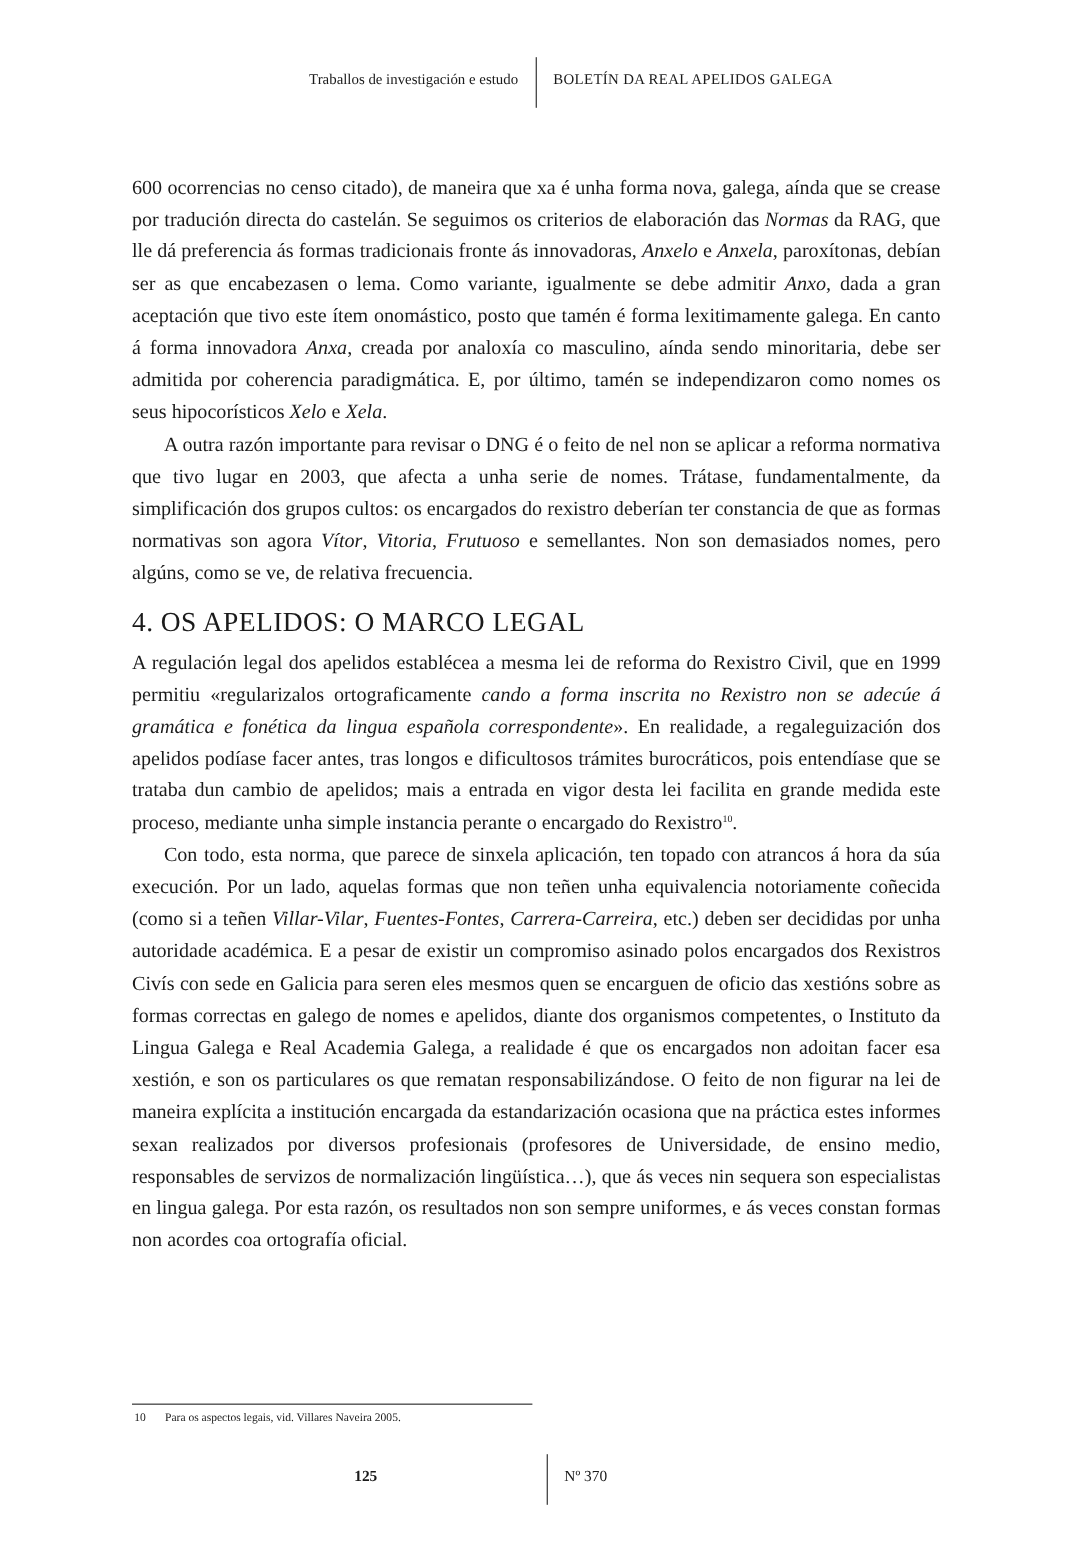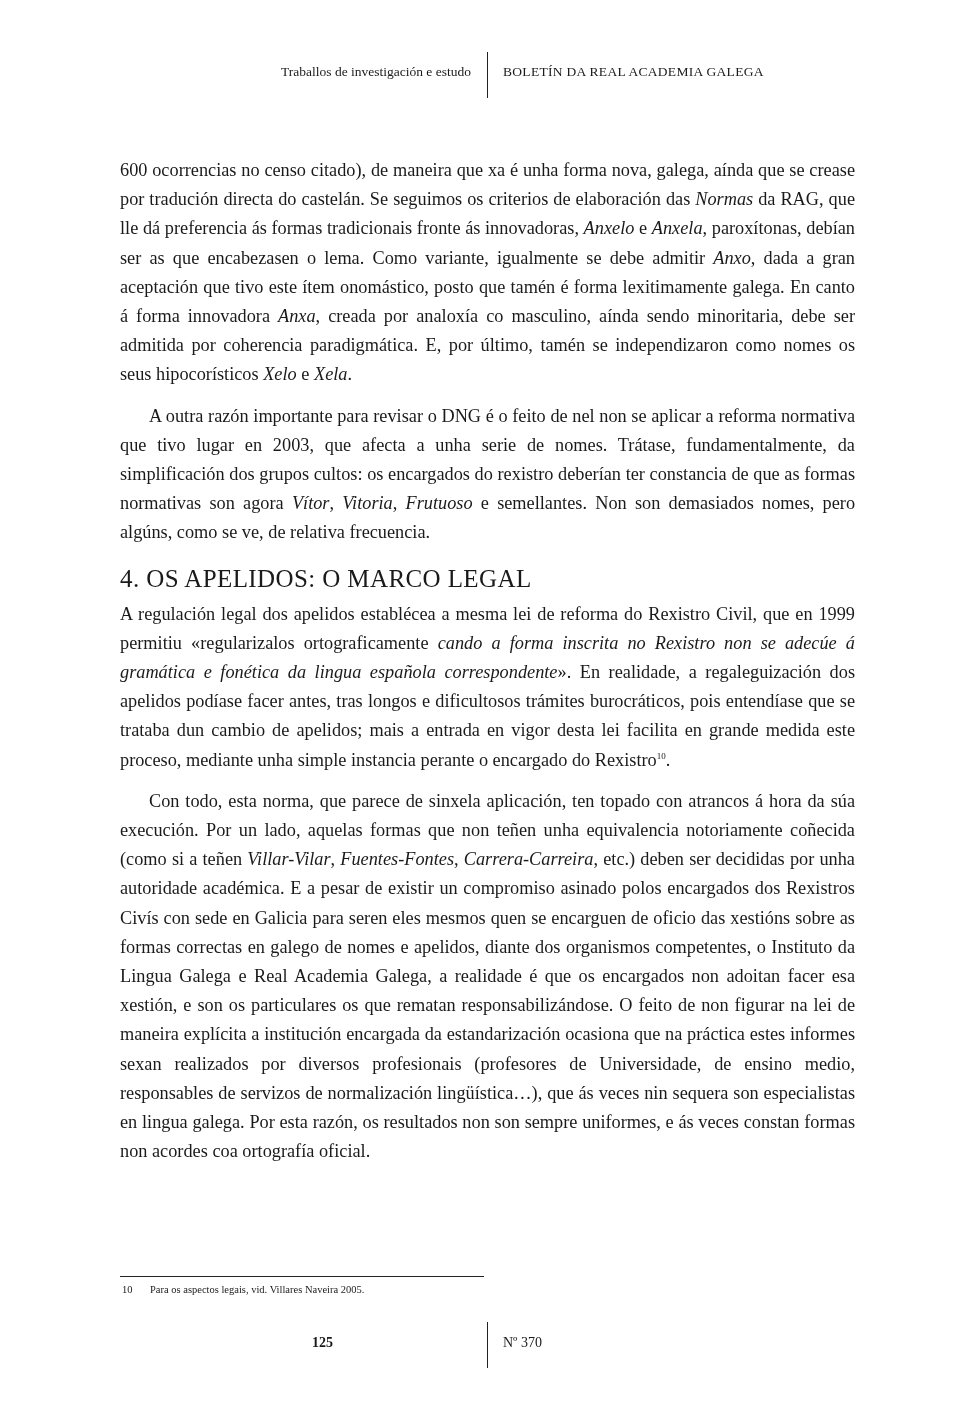--- a/index.html
+++ b/index.html
@@ -5,39 +5,39 @@
   html, body { margin: 0; padding: 0; background: #ffffff; }
   body { width: 975px; height: 1417px; position: relative; overflow: hidden;
          font-family: "Liberation Serif", "DejaVu Serif", serif; color: #1a1a1a; }
   .header { position: absolute; top: 52px; left: 0; width: 975px; height: 46px; }
   .header .left { position: absolute; right: 504px; top: 12px; font-size: 13.5px; white-space: nowrap; }
   .header .divider { position: absolute; left: 487px; top: 0; width: 1px; height: 46px; background: #222; }
   .header .right { position: absolute; left: 503px; top: 12px; font-size: 13.5px; letter-spacing: 0.3px; white-space: nowrap; }
   .body-text { position: absolute; left: 120px; width: 735px; top: 156px; font-size: 18.3px; line-height: 29.2px; text-align: justify; }
   .body-text p { margin: 0; }
   .body-text p.indent { text-indent: 29px; }
-  .body-text p + p { margin-top: 12px; }
+  .body-text p + p { margin-top: 0; }
   .body-text h2 { font-weight: normal; font-size: 25px; letter-spacing: 0.4px; margin: 18px 0 8px 0; line-height: 26px; }
   .body-text i { font-style: italic; }
   sup { font-size: 9px; vertical-align: 7px; line-height: 0; }
   .fn-rule { position: absolute; left: 120px; top: 1276px; width: 364px; height: 1px; background: #222; }
   .footnote { position: absolute; left: 122px; top: 1284px; font-size: 10.5px; white-space: nowrap; }
   .footnote .num { display: inline-block; width: 28px; }
-  .footer { position: absolute; top: 1322px; left: 0; width: 837px; height: 46px; }
+  .footer { position: absolute; top: 1322px; left: 10px; width: 837px; height: 46px; }
   .footer .page { position: absolute; right: 504px; top: 13px; font-size: 14px; font-weight: bold; }
   .footer .divider { position: absolute; left: 487px; top: 0; width: 1px; height: 46px; background: #222; }
   .footer .issue { position: absolute; left: 503px; top: 13px; font-size: 14px; }
 </style>
 </head>
 <body>
 
 <div class="header">
   <span class="left">Traballos de investigación e estudo</span>
   <span class="divider"></span>
-  <span class="right">BOLETÍN DA REAL ACADEMIA GALEGA</span>
+  <span class="right">BOLETÍN DA REAL APELIDOS GALEGA</span>
 </div>
 
 <div class="body-text">
   <p>600 ocorrencias no censo citado), de maneira que xa é unha forma nova, galega, aínda que se crease por tradución directa do castelán. Se seguimos os criterios de elaboración das <i>Normas</i> da RAG, que lle dá preferencia ás formas tradicionais fronte ás innovadoras, <i>Anxelo</i> e <i>Anxela</i>, paroxítonas, debían ser as que encabezasen o lema. Como variante, igualmente se debe admitir <i>Anxo</i>, dada a gran aceptación que tivo este ítem onomástico, posto que tamén é forma lexitimamente galega. En canto á forma innovadora <i>Anxa</i>, creada por analoxía co masculino, aínda sendo minoritaria, debe ser admitida por coherencia paradigmática. E, por último, tamén se independizaron como nomes os seus hipocorísticos <i>Xelo</i> e <i>Xela</i>.</p>
   <p class="indent">A outra razón importante para revisar o DNG é o feito de nel non se aplicar a reforma normativa que tivo lugar en 2003, que afecta a unha serie de nomes. Trátase, fundamentalmente, da simplificación dos grupos cultos: os encargados do rexistro deberían ter constancia de que as formas normativas son agora <i>Vítor</i>, <i>Vitoria</i>, <i>Frutuoso</i> e semellantes. Non son demasiados nomes, pero algúns, como se ve, de relativa frecuencia.</p>
   <h2>4. OS APELIDOS: O MARCO LEGAL</h2>
   <p>A regulación legal dos apelidos establécea a mesma lei de reforma do Rexistro Civil, que en 1999 permitiu «regularizalos ortograficamente <i>cando a forma inscrita no Rexistro non se adecúe á gramática e fonética da lingua española correspondente</i>». En realidade, a regaleguización dos apelidos podíase facer antes, tras longos e dificultosos trámites burocráticos, pois entendíase que se trataba dun cambio de apelidos; mais a entrada en vigor desta lei facilita en grande medida este proceso, mediante unha simple instancia perante o encargado do Rexistro<sup>10</sup>.</p>
   <p class="indent">Con todo, esta norma, que parece de sinxela aplicación, ten topado con atrancos á hora da súa execución. Por un lado, aquelas formas que non teñen unha equivalencia notoriamente coñecida (como si a teñen <i>Villar-Vilar</i>, <i>Fuentes-Fontes</i>, <i>Carrera-Carreira</i>, etc.) deben ser decididas por unha autoridade académica. E a pesar de existir un compromiso asinado polos encargados dos Rexistros Civís con sede en Galicia para seren eles mesmos quen se encarguen de oficio das xestións sobre as formas correctas en galego de nomes e apelidos, diante dos organismos competentes, o Instituto da Lingua Galega e Real Academia Galega, a realidade é que os encargados non adoitan facer esa xestión, e son os particulares os que rematan responsabilizándose. O feito de non figurar na lei de maneira explícita a institución encargada da estandarización ocasiona que na práctica estes informes sexan realizados por diversos profesionais (profesores de Universidade, de ensino medio, responsables de servizos de normalización lingüística…), que ás veces nin sequera son especialistas en lingua galega. Por esta razón, os resultados non son sempre uniformes, e ás veces constan formas non acordes coa ortografía oficial.</p>
 </div>
 

